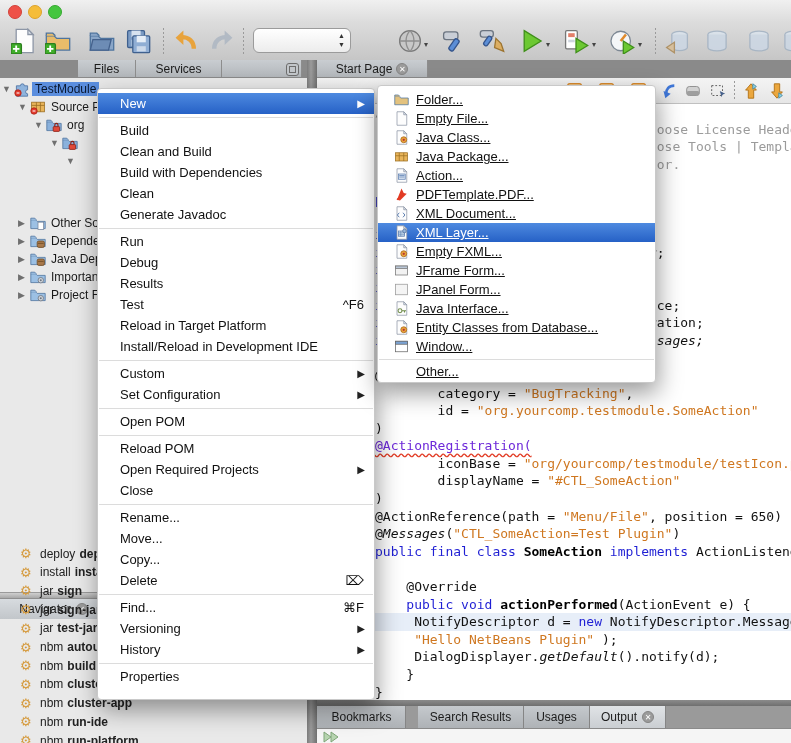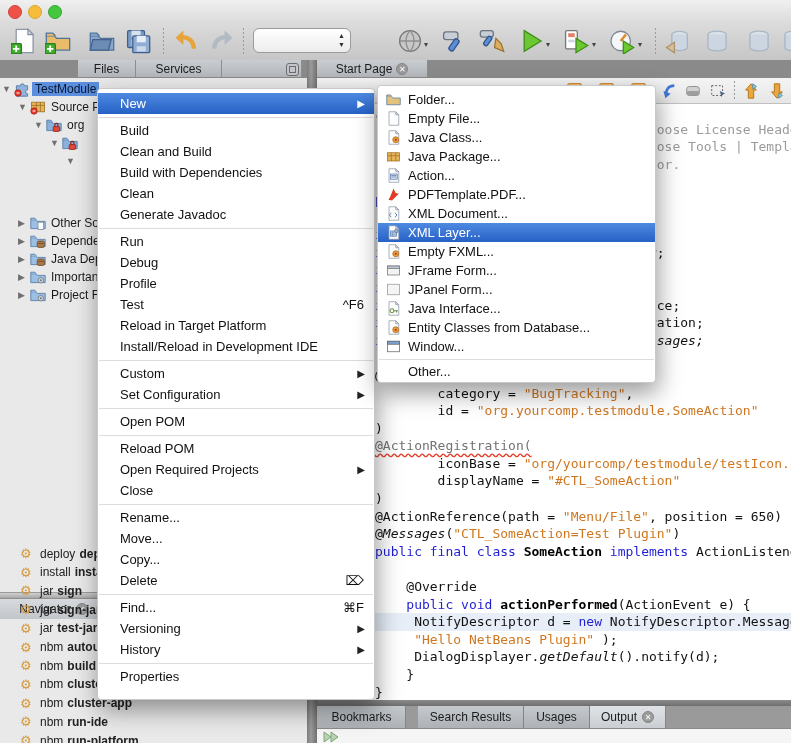--- a/index.html
+++ b/index.html
@@ -50,40 +50,40 @@
   
   .editor{left:317px;top:78px;width:474px;height:665px;background:#fff;}
   .edtoolbar{position:absolute;left:0;top:0;width:474px;height:25px;background:linear-gradient(#f4f4f4,#e6e6e6);border-bottom:1px solid #c0c0c0;}
   .edi{position:absolute;top:3px;width:20px;height:19px;display:flex;align-items:center;justify-content:center;}
   #code{position:absolute;left:58px;top:25px;width:416px;height:597px;overflow:hidden;
     font-family:"DejaVu Sans Mono",monospace;font-size:13px;line-height:17.6px;color:#111;}
   .cl{white-space:pre;height:17.6px;}
   .cl.hl{background:#e7eef8;margin-left:-58px;padding-left:58px;width:474px;}
   .cm{color:#9b9b9b;} .kw{color:#1f1fd4;} .st{color:#cf7720;}
   .bd{font-weight:bold;color:#000;} .it{font-style:italic;}
-  .err{color:#737373;text-decoration:underline;text-decoration-style:wavy;text-decoration-color:#e23b24;text-underline-offset:2px;}
+  .err{color:#6d28d9;text-decoration:underline;text-decoration-style:wavy;text-decoration-color:#e23b24;text-underline-offset:2px;}
   
   .bottompanel{left:317px;top:700px;width:474px;height:43px;}
   .bbar{position:absolute;left:0;top:0;width:474px;height:6px;background:linear-gradient(#8b8b8b,#6f6f6f);}
   .btabs{position:absolute;left:0;top:6px;width:474px;height:22px;background:#9a9a9a;}
   .btab{position:absolute;top:0;height:22px;display:flex;align-items:center;justify-content:center;gap:5px;
     font-size:12px;color:#1c1c1c;background:linear-gradient(#c5c9cd,#aeb2b6);border-right:1px solid #858585;box-sizing:border-box;}
   .btab.sel{background:linear-gradient(#e0e3e6,#caced2);}
   .bcontent{position:absolute;left:0;top:28px;width:474px;height:15px;background:#f5f5f5;border-top:1px solid #8a8a8a;box-sizing:border-box;}
   
   .menu{position:absolute;background:#fff;border:1px solid #c9c9c9;border-radius:4px;
     box-shadow:2px 10px 24px rgba(0,0,0,.4);z-index:50;padding:4px 0;box-sizing:border-box;}
   .mi{height:21px;display:flex;align-items:center;font-size:13px;color:#111;padding:0 10px 0 22px;position:relative;}
   .mi .lbl{flex:1;white-space:nowrap;}
   .mi .sc{color:#111;margin-left:20px;}
   .mi .arrow{position:absolute;right:9px;font-size:10px;color:#222;}
   .mi.sel{background:linear-gradient(#4e8ae0,#2661c6);color:#fff;}
   .mi.sel .arrow{color:#fff;}
   .msep{border-top:1px solid #dcdcdc;margin:3px 1px 2px 1px;height:0;}
-  #submenu .mi{padding-left:8px;gap:6px;}
+  #submenu .mi{padding-left:16px;gap:6px;text-decoration:underline;}
   .sico{width:16px;flex:0 0 16px;display:flex;align-items:center;}
   svg{display:block;}
 </style>
 </head>
 <body>
 
 <div id="app">
   <div class="abs titlebar">
     <span class="tl" style="left:8px;background:#ee5148;border:1px solid #d2423a;"></span>
     <span class="tl" style="left:28px;background:#f5bd3a;border:1px solid #dda32c;"></span>
@@ -560,21 +560,21 @@
         <span class="lbl">Generate Javadoc</span>
       </div>
       <div class="msep"></div>
       <div class="mi">
         <span class="lbl">Run</span>
       </div>
       <div class="mi">
         <span class="lbl">Debug</span>
       </div>
       <div class="mi">
-        <span class="lbl">Profile</span>
+        <span class="lbl">Results</span>
       </div>
       <div class="mi">
         <span class="lbl">Test</span>
         <span class="sc">^F6</span>
       </div>
       <div class="mi">
         <span class="lbl">Reload in Target Platform</span>
       </div>
       <div class="mi">
         <span class="lbl">Install/Reload in Development IDE</span>

